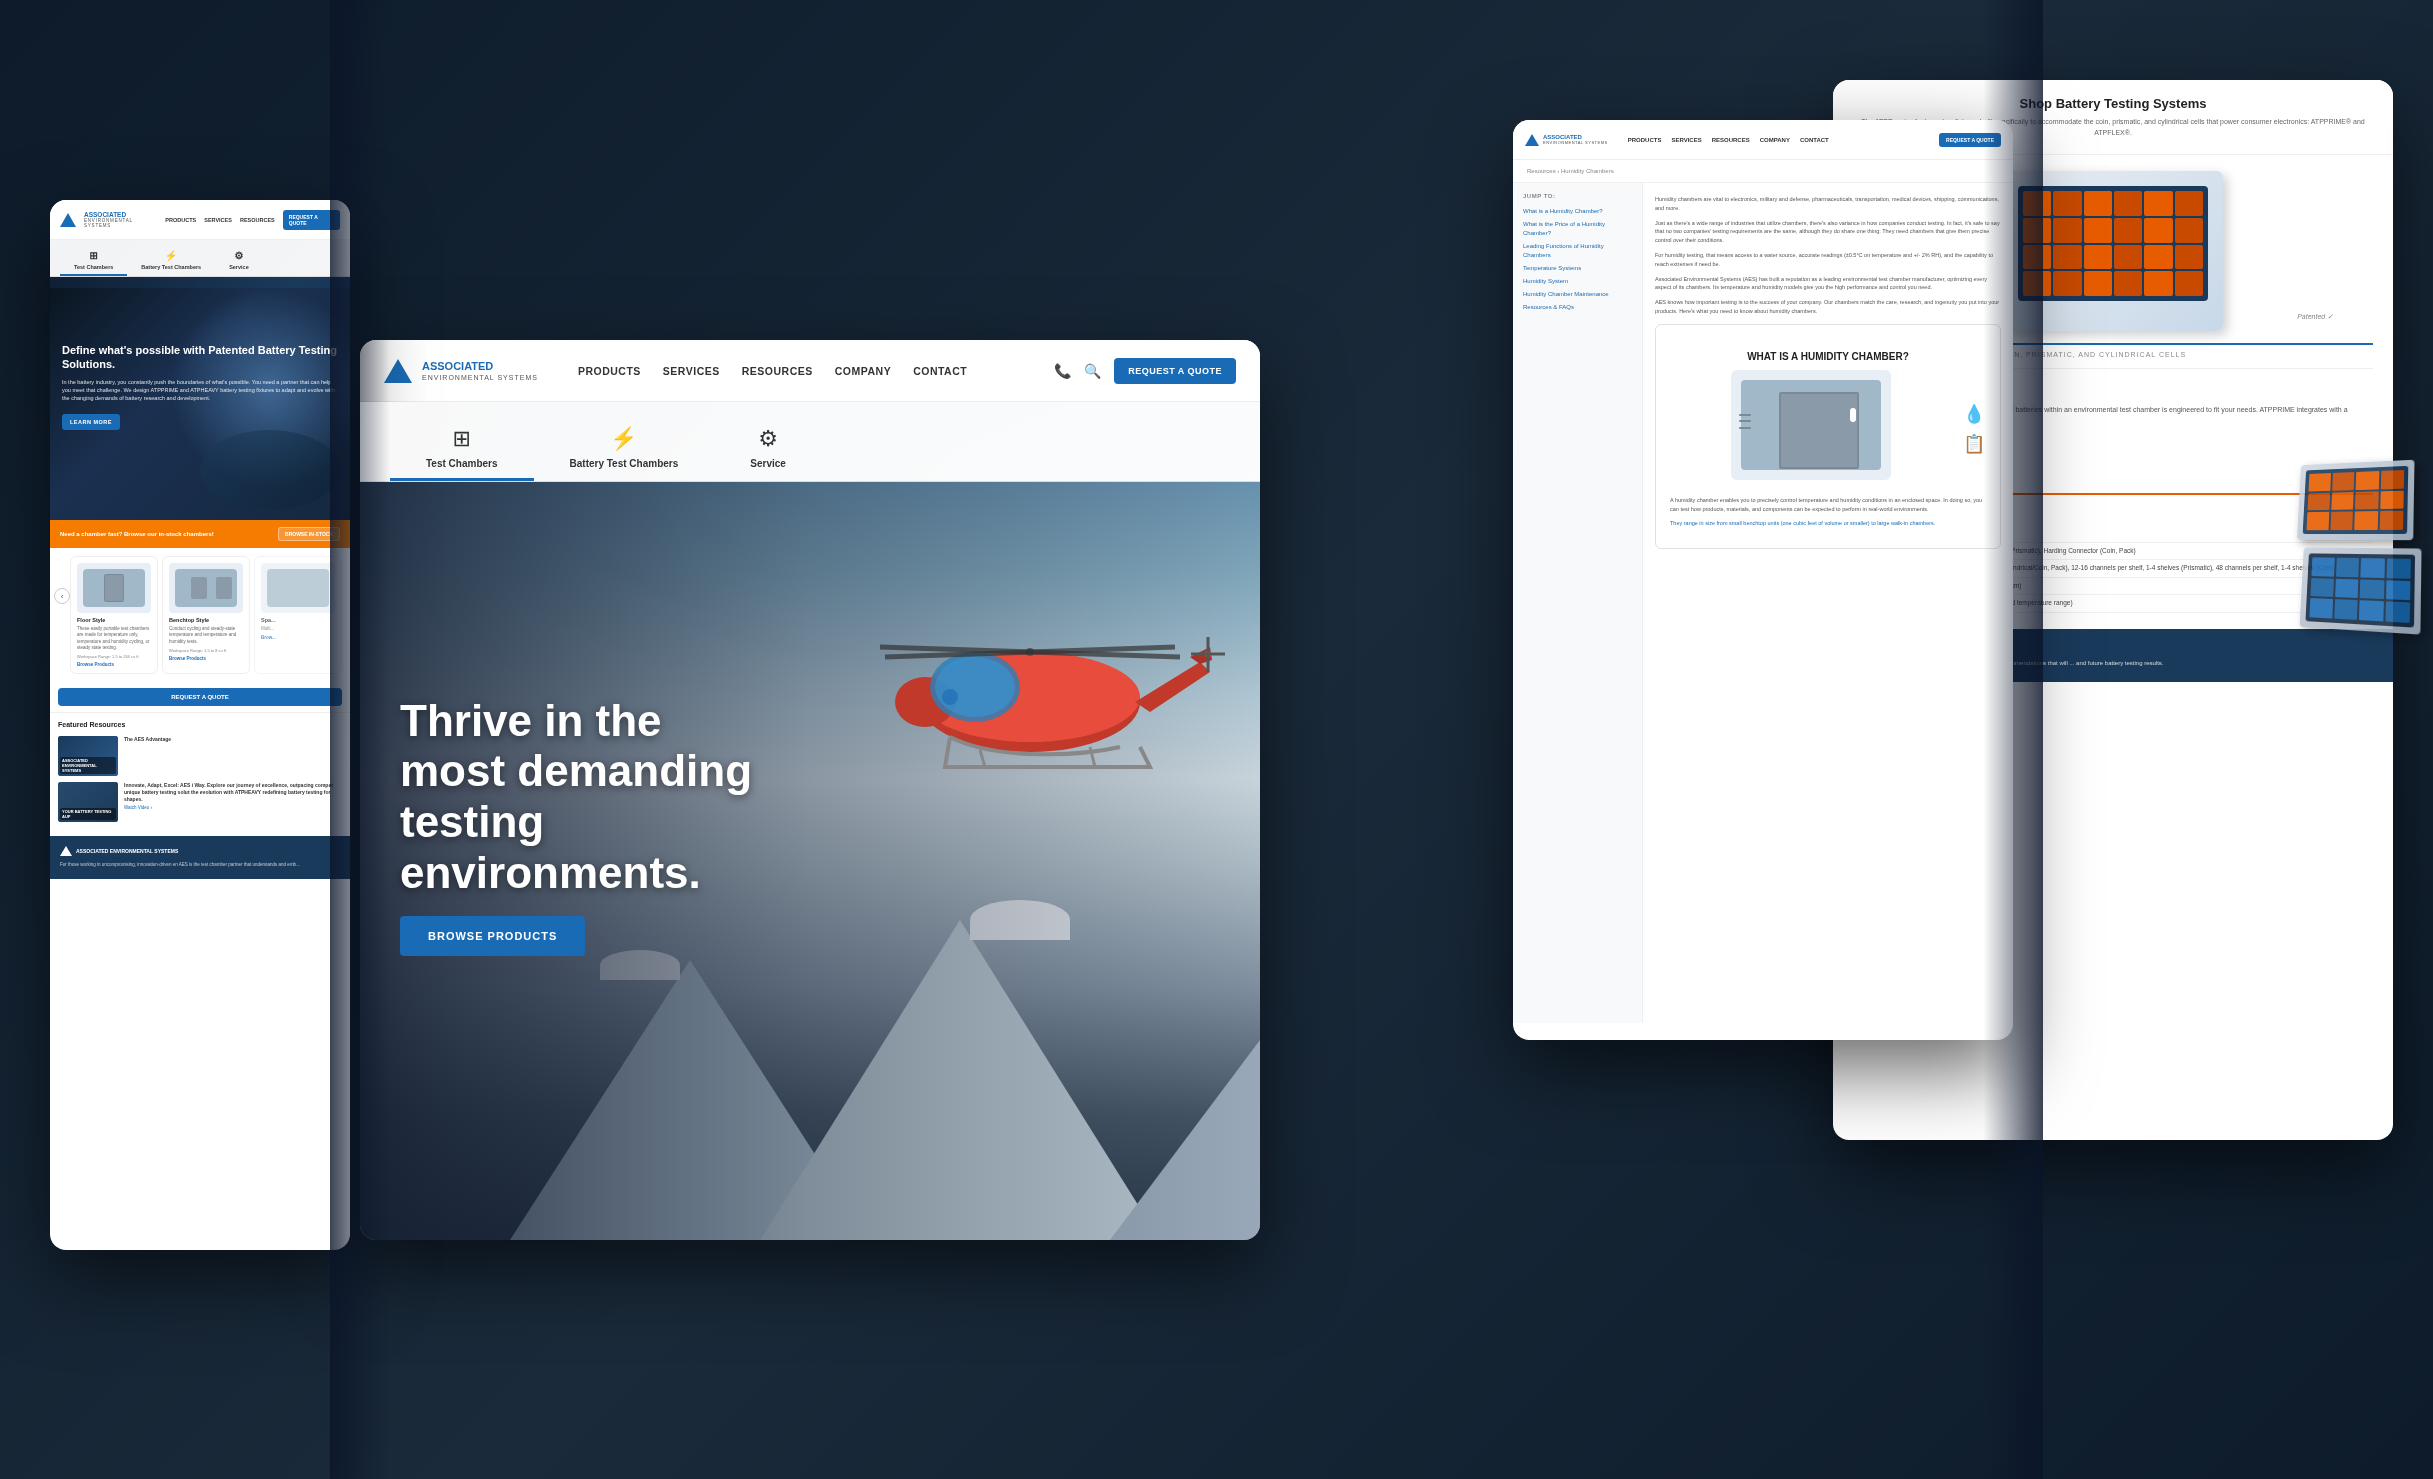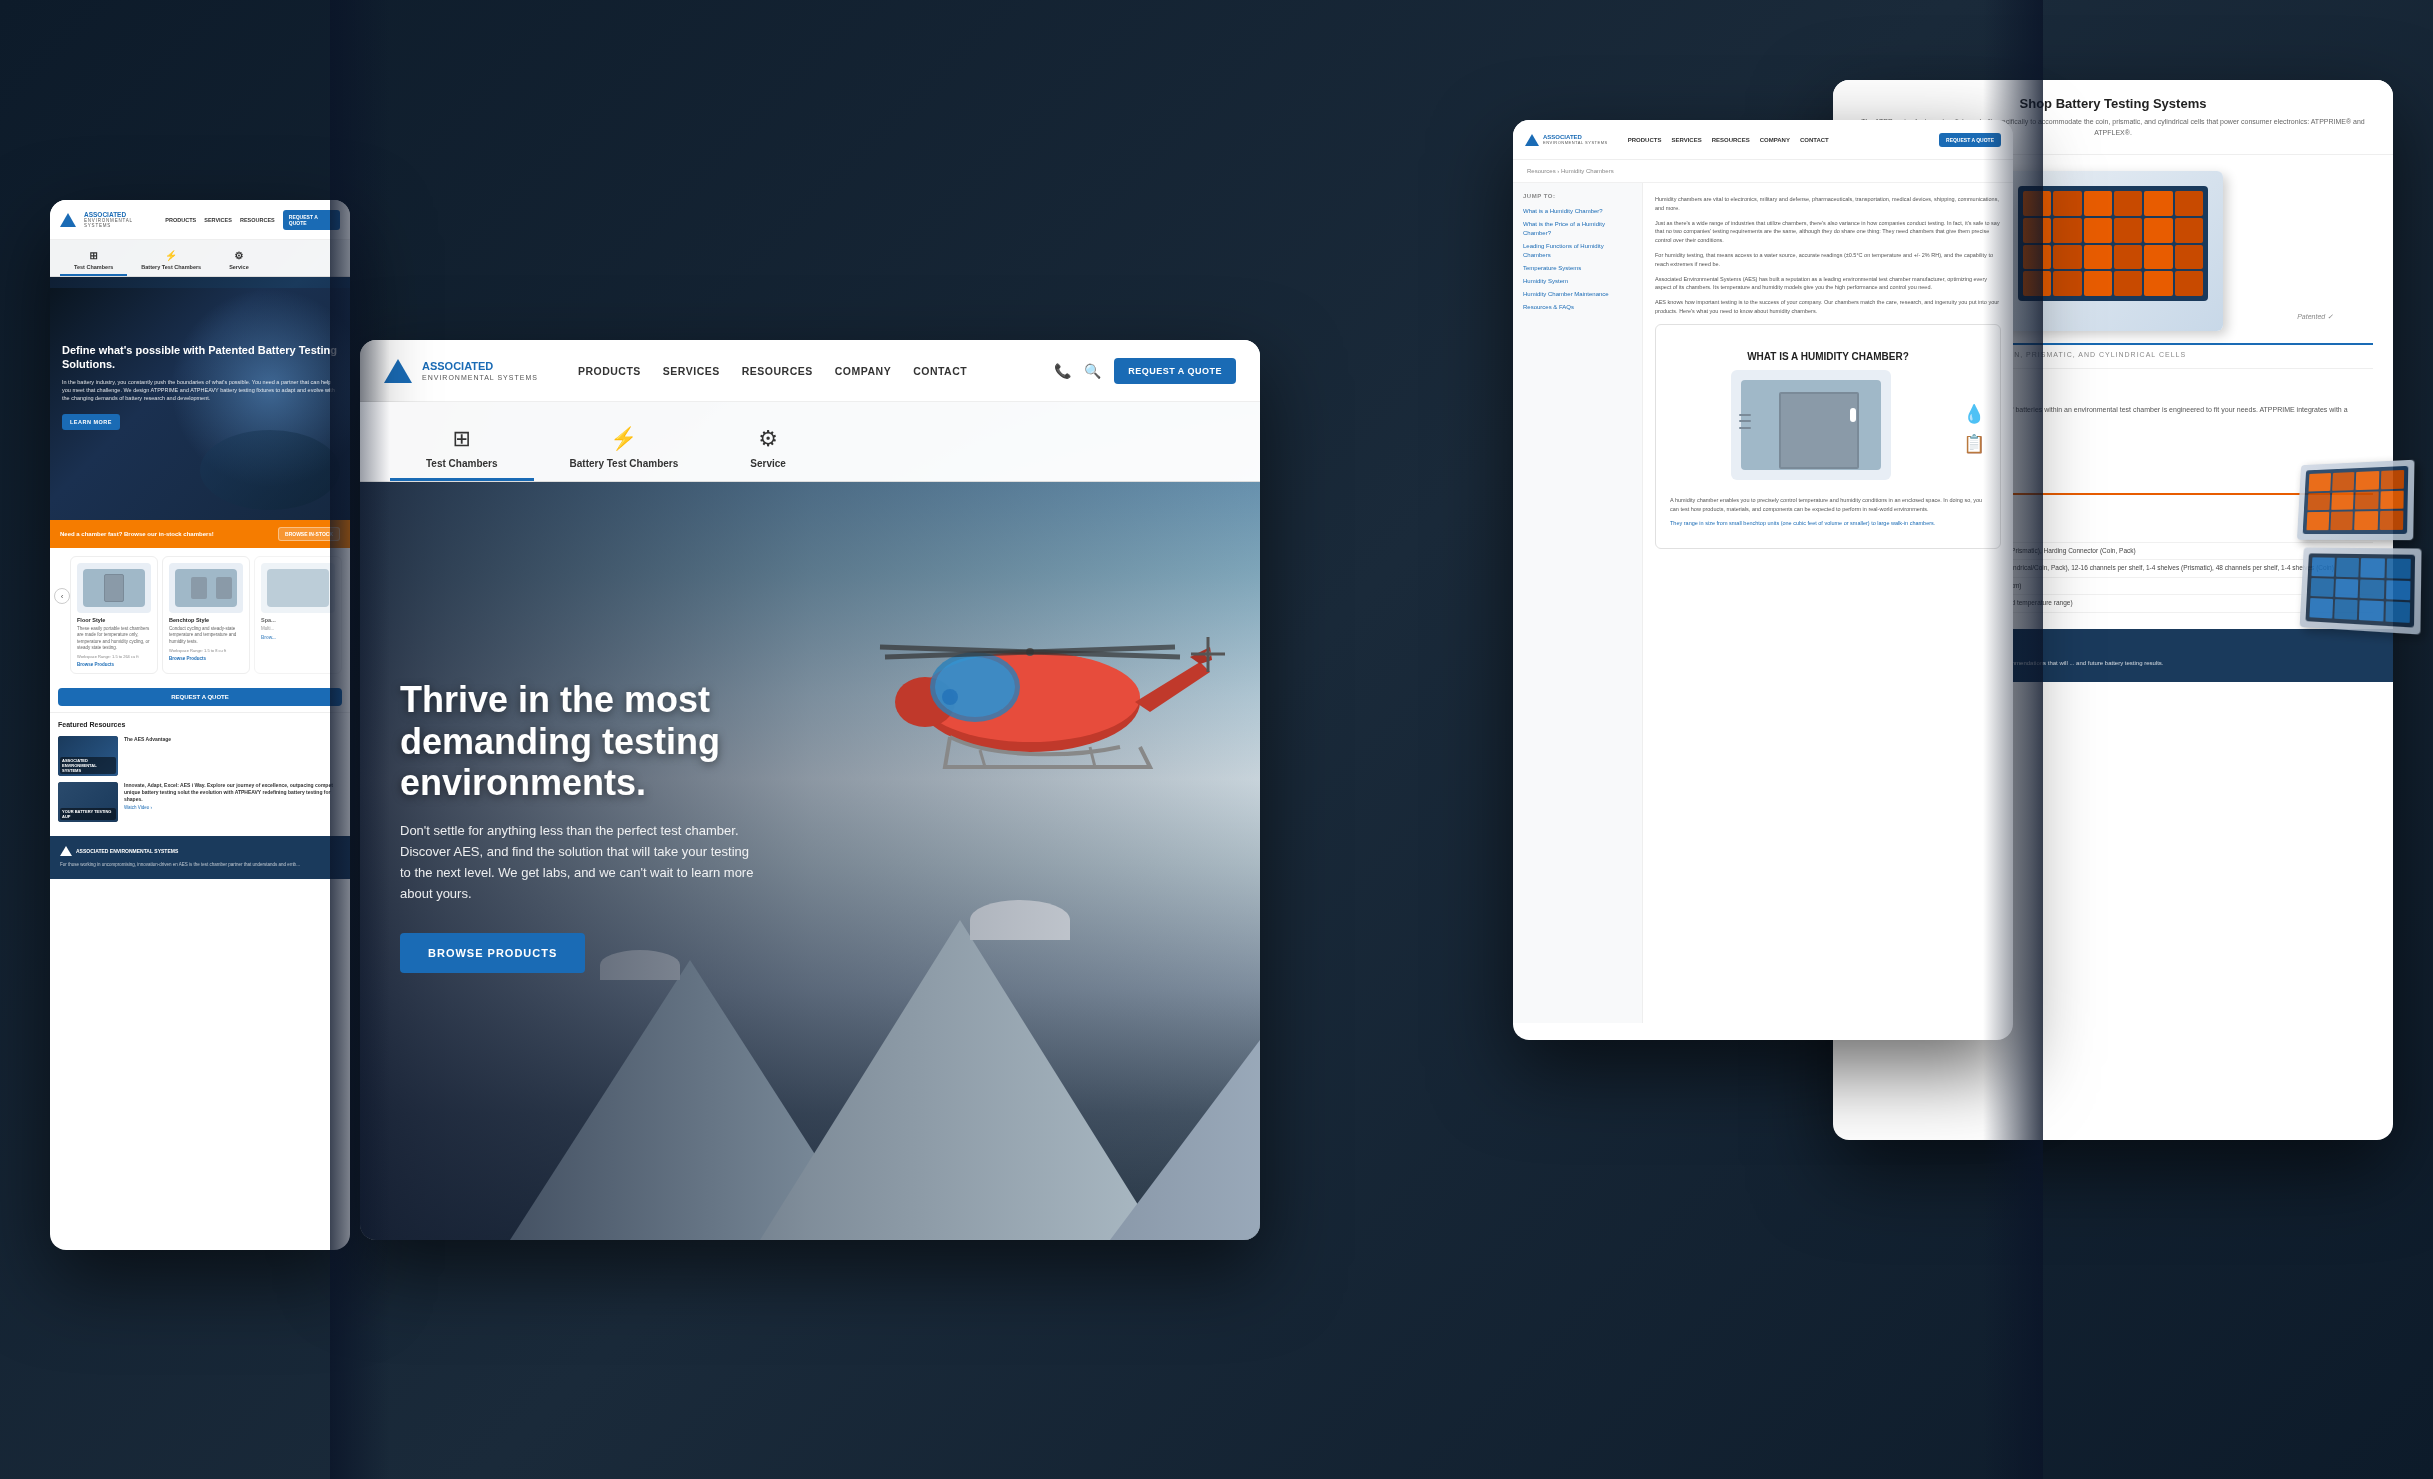--- a/index.html
+++ b/index.html
@@ -186,21 +186,21 @@
       z-index: 5;
       padding: 0 40px 80px;
       max-width: 450px;
       top: 90px;
       display: flex;
       flex-direction: column;
       justify-content: center;
     }
 
     .hero-title {
-      font-size: 36px;
+      font-size: 44px;
       font-weight: 800;
       color: #fff;
       line-height: 1.15;
       margin-bottom: 18px;
       text-shadow: 0 2px 8px rgba(0,0,0,0.5);
     }
 
     .hero-desc {
       font-size: 13px;
       color: rgba(255,255,255,0.9);
@@ -1133,21 +1133,20 @@
         <span class="tab-label">Battery Test Chambers</span>
       </div>
       <div class="hero-tab">
         <span class="tab-icon">⚙</span>
         <span class="tab-label">Service</span>
       </div>
     </div>
 
     <div class="hero-content">
       <h1 class="hero-title">Thrive in the most demanding testing environments.</h1>
-      <p class="hero-desc">Don't settle for anything less than the perfect test chamber. Discover AES, and find the solution that will take your testing to the next level. We get labs, and we can't wait to learn more about yours.</p>
       <button class="btn-browse">BROWSE PRODUCTS</button>
     </div>
   </div>
 </div>
 
 <div class="card-right-article">
 
   <div class="article-nav">
     <div class="article-nav-logo">
       <div class="art-logo-tri"></div>

